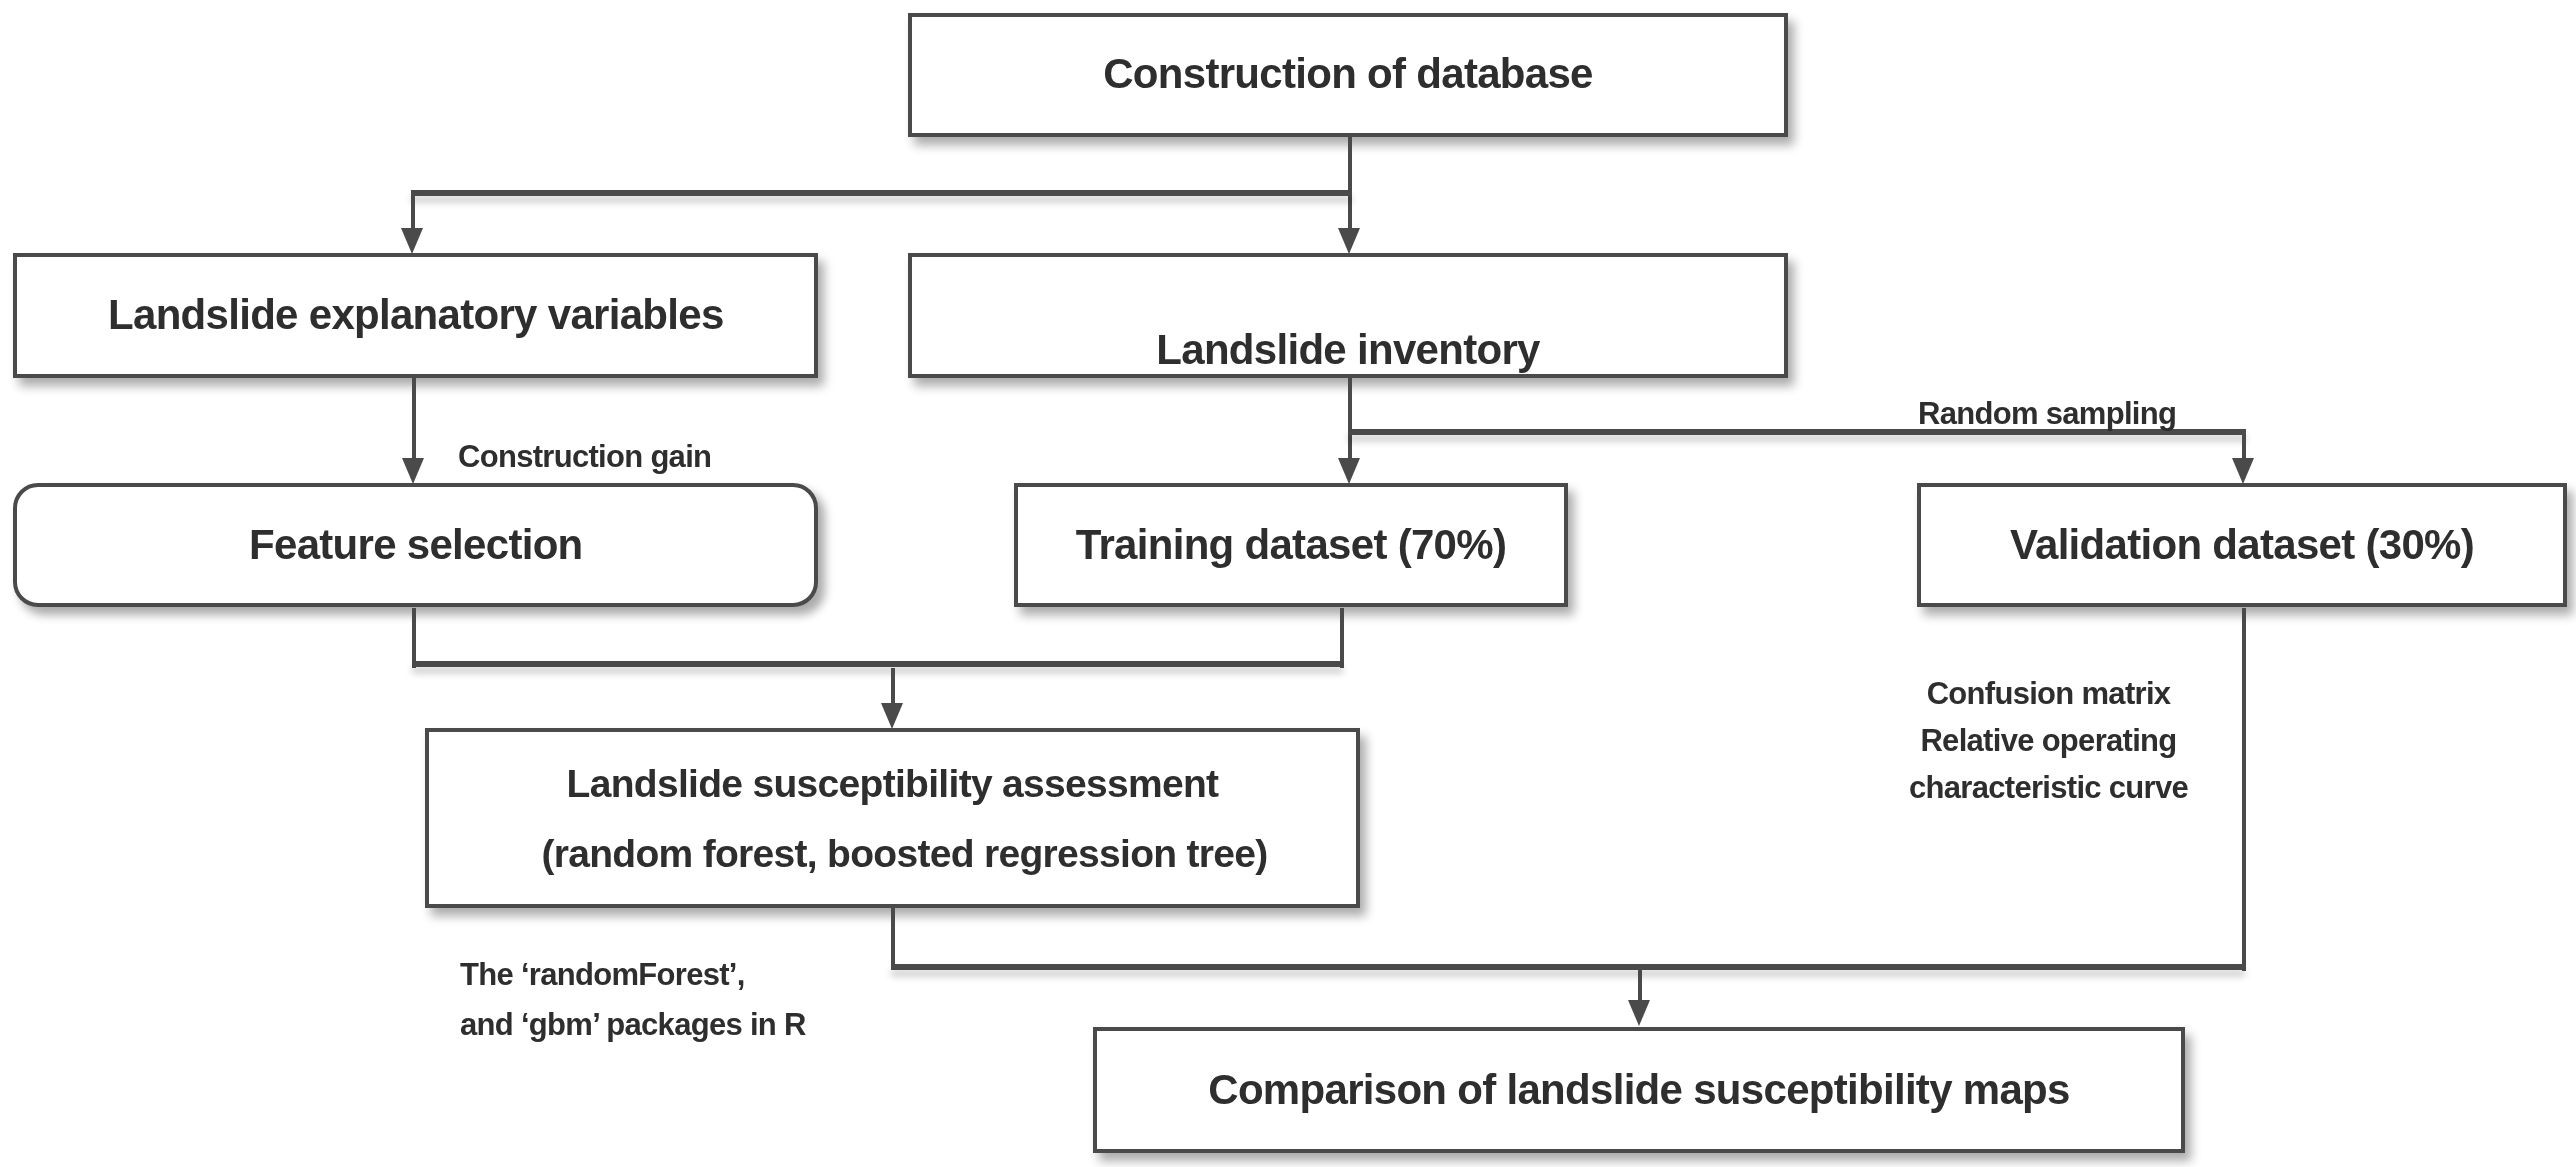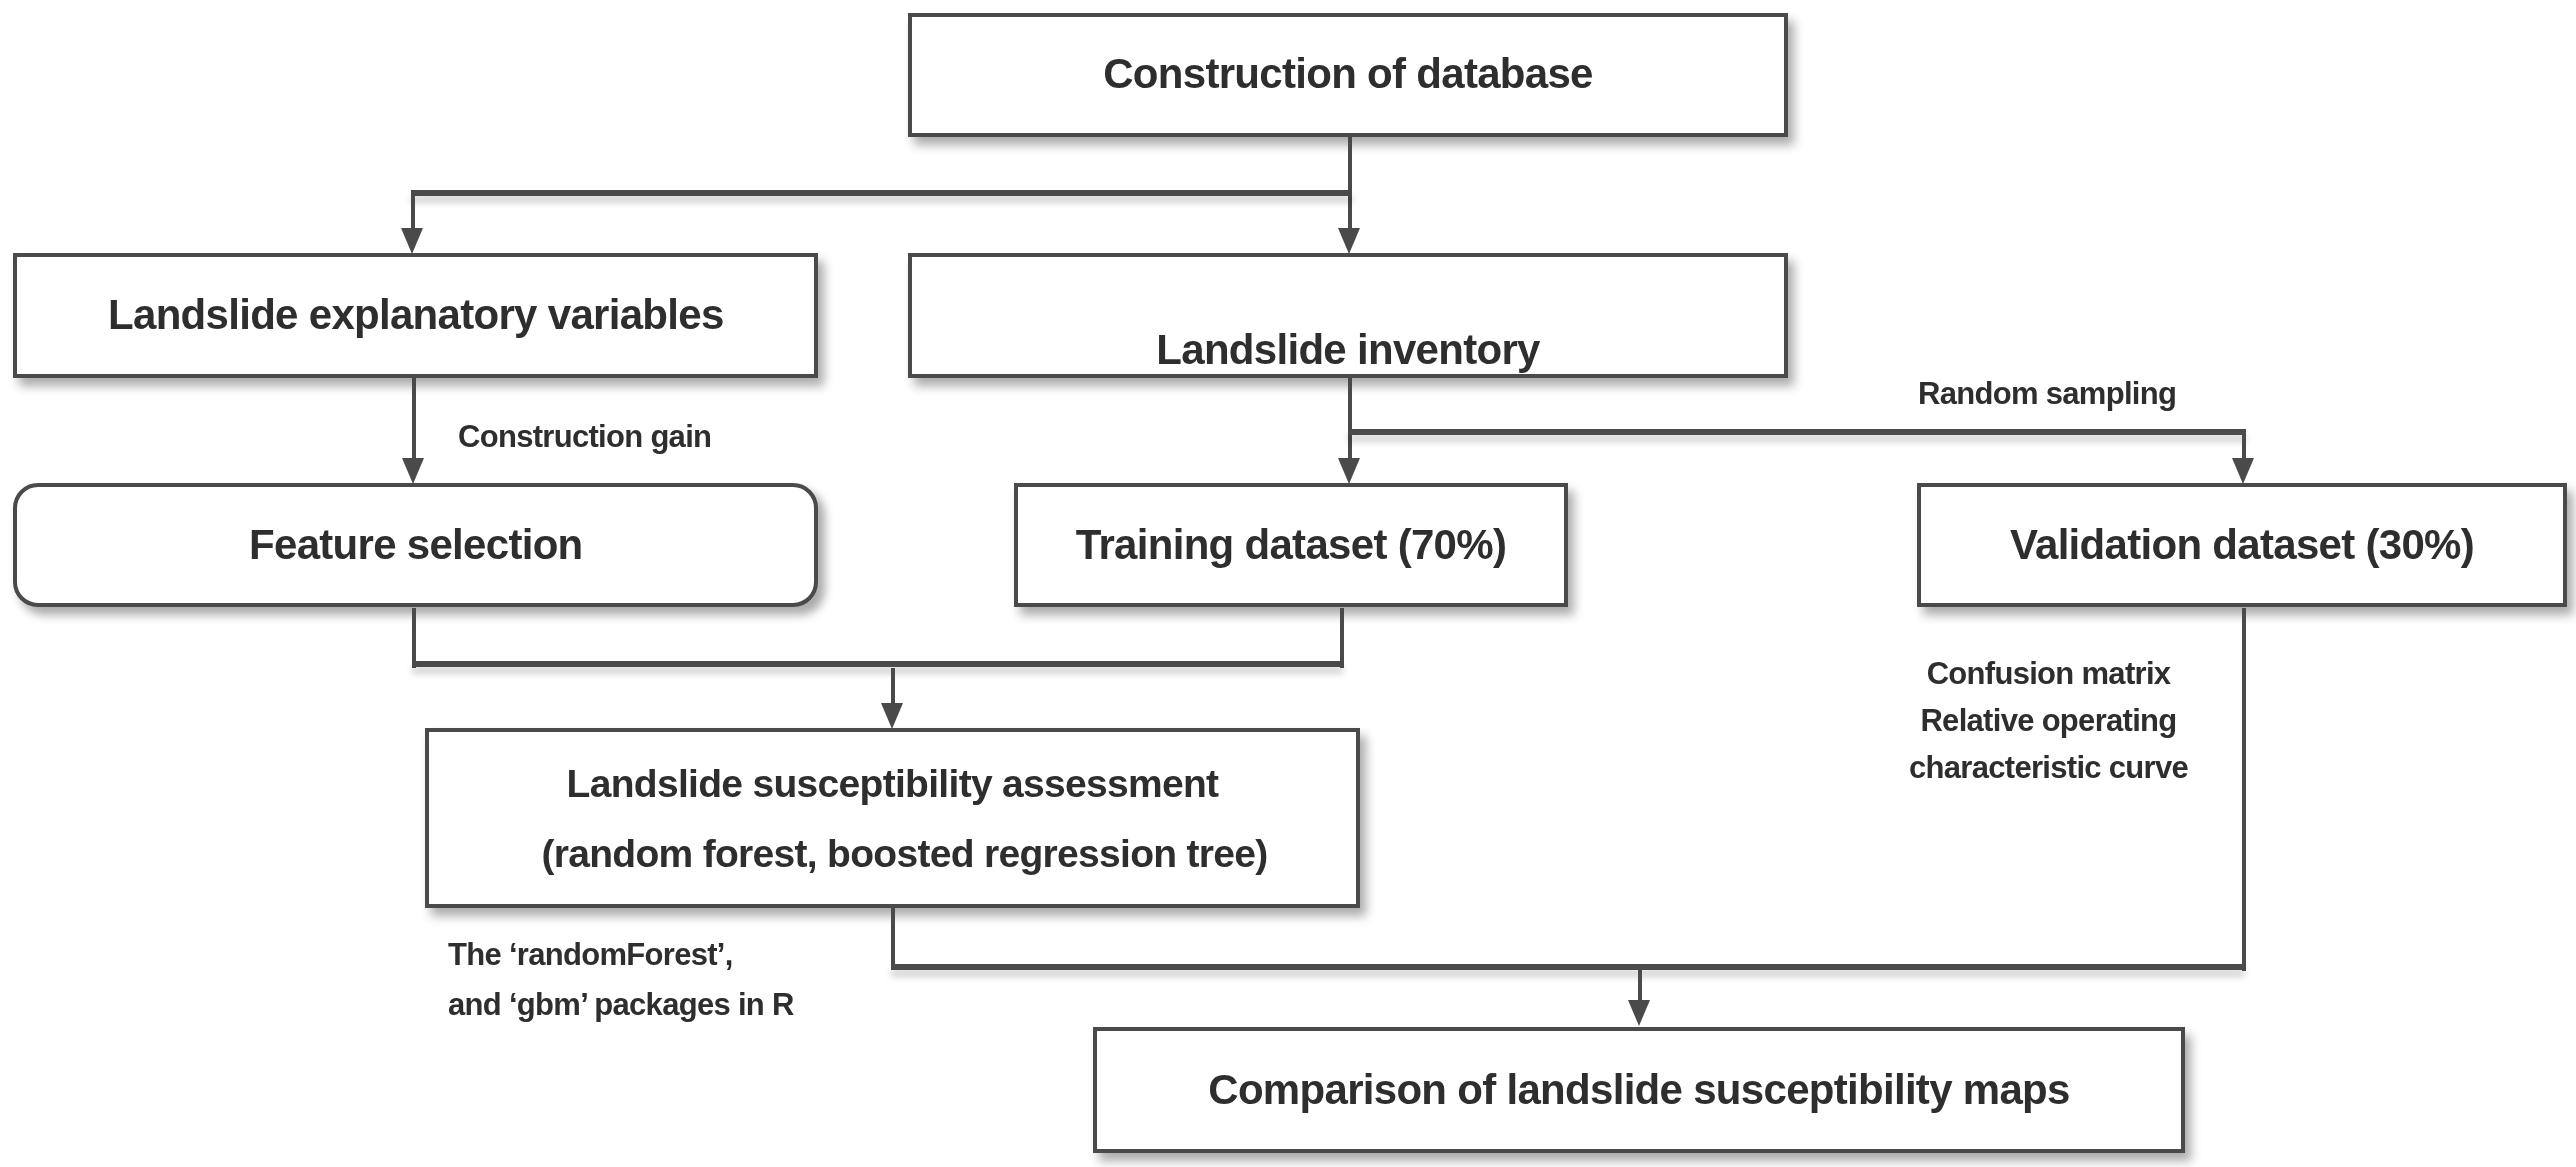--- a/index.html
+++ b/index.html
@@ -41,20 +41,21 @@
     border-right:11.2px solid transparent;
     border-top:26.5px solid var(--lc);
   }
   .note{
     position:absolute;
     color:var(--tc);
     font-weight:bold;
     font-size:31px;
     letter-spacing:-0.7px;
     white-space:nowrap;
+    margin-top:20px;
   }
   .note .nl{display:block;}
   .center{text-align:center;}
 </style>
 </head>
 <body>
 
 <div id="canvas">
 
   <div class="box" style="left:908px;top:12.6px;width:880px;height:124px;">
@@ -120,19 +121,19 @@
   <div class="note" style="left:458px;top:419px;">Construction gain</div>
 
   <div class="note" style="left:1918px;top:376px;">Random sampling</div>
 
   <div class="note center" style="left:1804px;top:650px;width:489px;line-height:47px;">
     <span class="nl">Confusion matrix</span>
     <span class="nl">Relative operating</span>
     <span class="nl">characteristic curve</span>
   </div>
 
-  <div class="note" style="left:448px;top:930px;line-height:50px;">
+  <div class="note" style="left:460px;top:930px;line-height:50px;">
     <span class="nl">The ‘randomForest’,</span>
     <span class="nl">and ‘gbm’ packages in R</span>
   </div>
 
 </div>
 
 
 </body></html>

